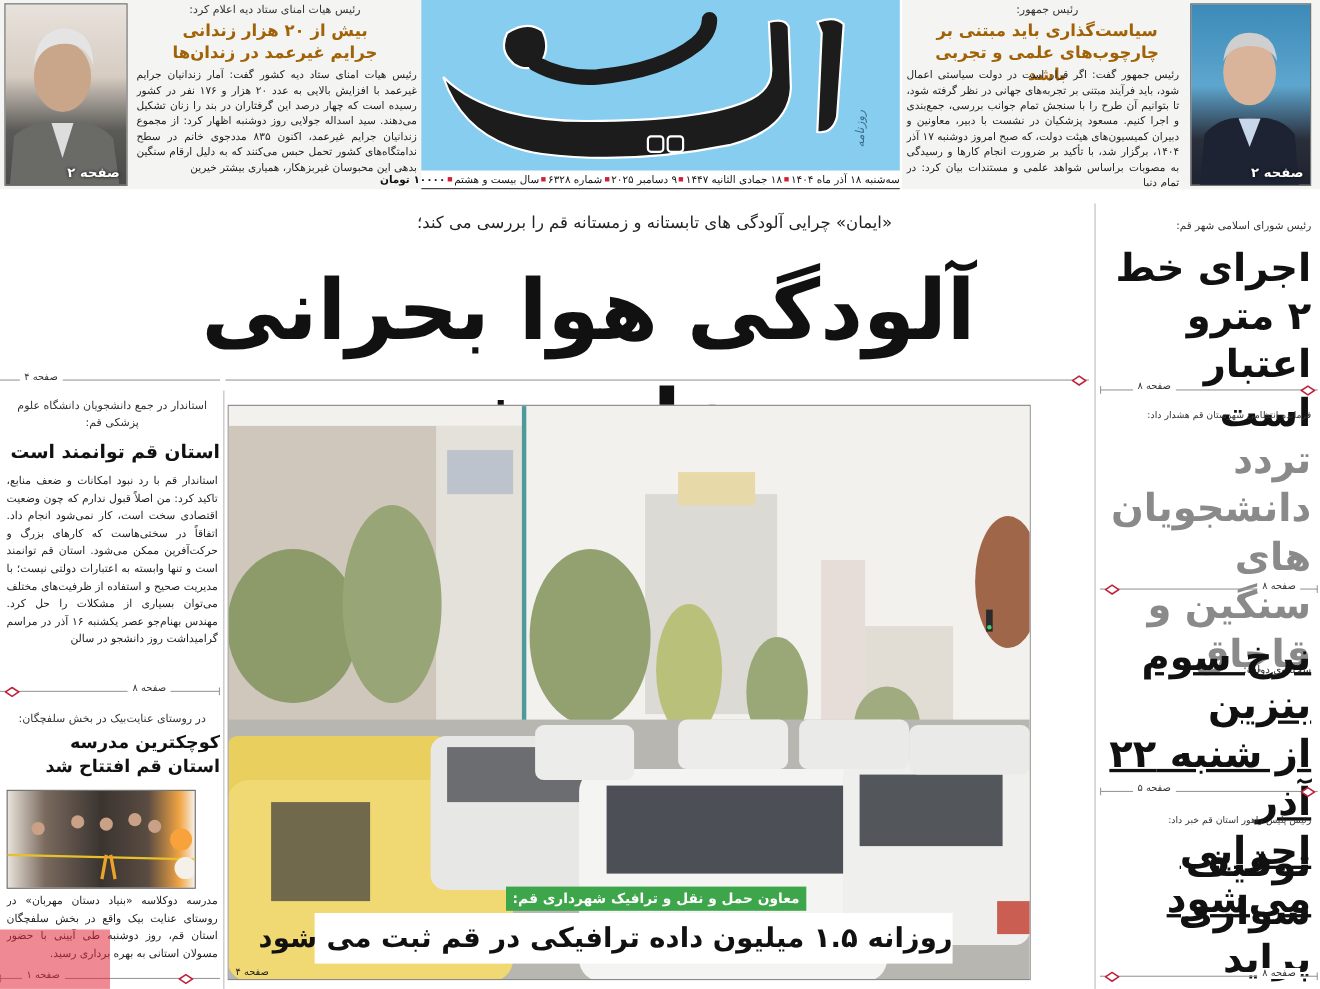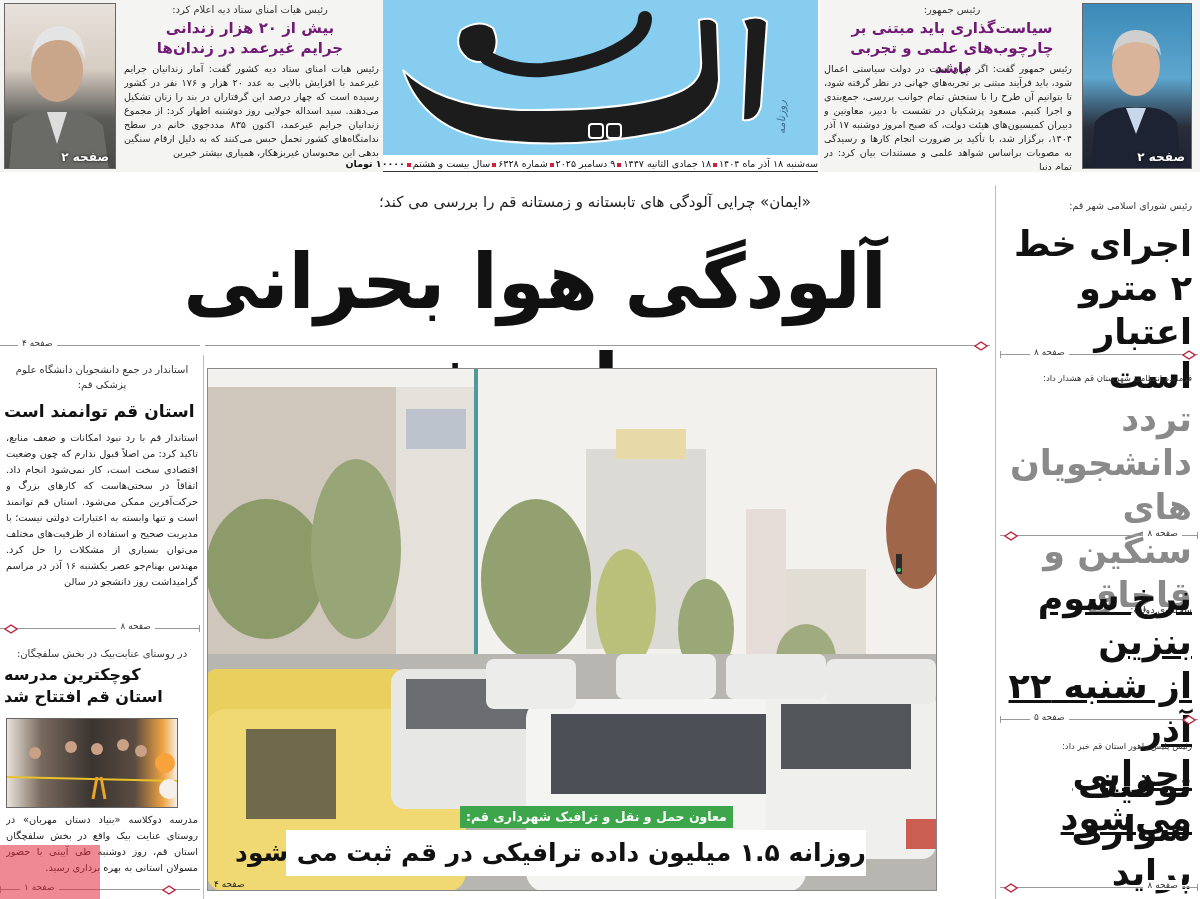--- a/index.html
+++ b/index.html
@@ -6,21 +6,21 @@
   html, body { width: 1200px; height: 899px; background: #ffffff; overflow: hidden; }
   body { position: relative; font-family: "DejaVu Sans", sans-serif; color: #1a1a1a; direction: rtl; }
 
   .abs { position: absolute; }
 
   
   .topbox { position: absolute; top: 0; height: 172px; background: #f4f4f2; }
   .photo { position: absolute; border: 1px solid #666; overflow: hidden; }
   .photo-label { position: absolute; bottom: 4px; right: 6px; color: #fff; font-weight: bold; font-size: 12px; text-shadow: 0 0 3px #000; }
   .kicker { font-size: 10px; color: #333; text-align: center; }
-  .top-head { font-weight: bold; font-size: 15px; line-height: 20px; text-align: center; color: #701a75; }
+  .top-head { font-weight: bold; font-size: 15px; line-height: 20px; text-align: center; color: #a16207; }
   .top-body { font-size: 9.6px; line-height: 14px; text-align: justify; color: #222; }
 
   
   .masthead { position: absolute; left: 383px; top: 0; width: 435px; height: 155px; background: #87cdf0; overflow: hidden; }
   .masthead svg { position: absolute; left: 0; top: 0; }
   .dateline { position: absolute; left: 383px; top: 155px; width: 435px; height: 17px; font-size: 9.5px; line-height: 17px; text-align: center; color: #111; border-bottom: 1px solid #333; white-space: nowrap; }
   .dateline b { font-weight: bold; }
   .dot-sep { display: inline-block; width: 4px; height: 4px; background: #d0213a; margin: 0 2px; vertical-align: middle; }
 
   
@@ -36,21 +36,21 @@
 
   .vline { position: absolute; width: 1px; background: #bbb; }
 
   
   .rc-kicker { position: absolute; right: 8px; font-size: 9.5px; color: #333; text-align: right; }
   .rc-head { position: absolute; right: 8px; width: 190px; font-weight: bold; font-size: 35px; line-height: 44px; color: #111; }
   .rc-head.grey { color: #8a8a8a; }
 
   
   .lc-kicker { position: absolute; left: 4px; width: 196px; text-align: center; font-size: 10px; line-height: 15px; color: #333; }
-  .lc-head { position: absolute; left: 4px; width: 196px; text-align: left; font-weight: bold; font-size: 17px; line-height: 23px; color: #111; }
+  .lc-head { position: absolute; left: 4px; width: 196px; text-align: right; font-weight: bold; font-size: 17px; line-height: 23px; color: #111; }
   .lc-body { position: absolute; left: 6px; width: 192px; text-align: justify; font-size: 9.8px; line-height: 16px; color: #222; }
 
   
   .center-photo { position: absolute; left: 207px; top: 368px; width: 730px; height: 523px; border: 1px solid #888; overflow: hidden; background: #f3f2ee; }
   .green-tag { position: absolute; left: 460px; top: 806px; height: 22px; padding: 0 6px; background: #3da54a; color: #fff; font-weight: bold; font-size: 12.5px; line-height: 22px; white-space: nowrap; }
   .photo-headline { position: absolute; left: 286px; top: 830px; width: 580px; height: 46px; background: #fff; font-weight: bold; font-size: 25px; line-height: 46px; color: #111; white-space: nowrap; }
   .center-page-ref { position: absolute; left: 214px; top: 879px; font-size: 9px; color: #222; }
 
   
   .watermark { position: absolute; left: 0; top: 845px; width: 100px; height: 54px; background: rgba(225,40,60,0.55); }

